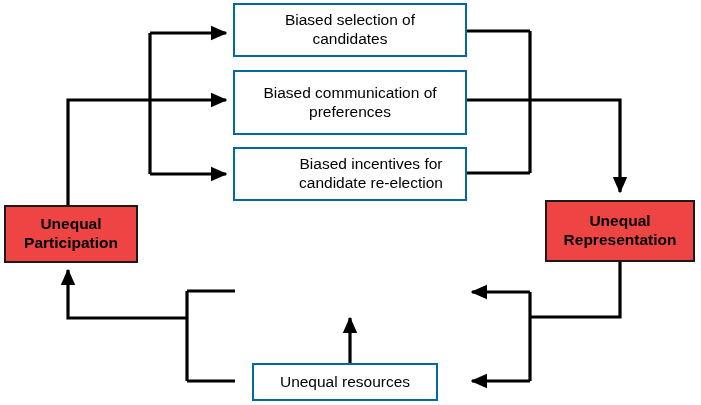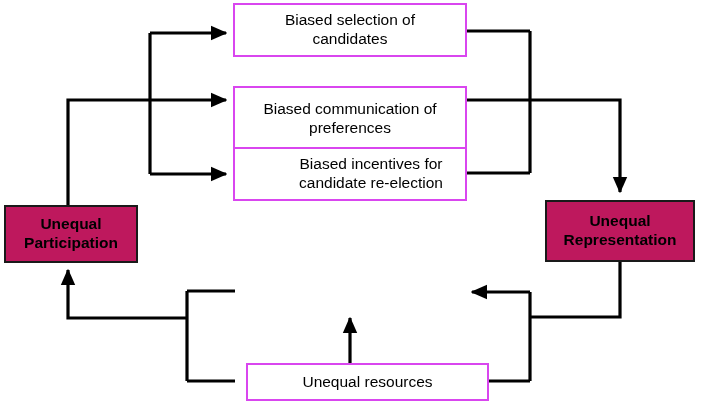--- a/index.html
+++ b/index.html
@@ -26,51 +26,51 @@
     width: 701px;
     height: 405px;
   }
   .node {
     position: absolute;
     box-sizing: border-box;
     display: flex;
     align-items: center;
     justify-content: center;
     text-align: center;
-    border: 2px solid #d946ef;
+    border: 2px solid #0369a1;
     background: #ffffff;
     color: #000000;
     line-height: 1.22;
     z-index: 2;
   }
   .node.plain {
     font-size: 15.5px;
     font-weight: 400;
     padding: 2px 6px;
   }
   .node.emphasis {
-    background: #be185d;
+    background: #ef4444;
     font-weight: bold;
     font-size: 15.5px;
     border-color: #1a1a1a;
     padding: 2px 6px;
   }
   .node-label {
     display: block;
     white-space: pre-line;
   }
 
   
   #node-biased-selection       { left: 233px; top: 3px;   width: 234px; height: 54px; }
-  #node-biased-communication   { left: 233px; top: 70px;  width: 234px; height: 65px; margin-top: 16px; }
+  #node-biased-communication   { left: 233px; top: 70px;  width: 234px; height: 65px; }
   #node-biased-incentives      { left: 233px; top: 147px; width: 234px; height: 54px; padding-left: 48px; }
   #node-unequal-participation  { left: 4px;   top: 205px; width: 134px; height: 58px; }
   #node-unequal-representation { left: 545px; top: 200px; width: 150px; height: 62px; }
   #node-unequal-efficacy       { left: 235px; top: 272px; width: 230px; height: 38px; }
-  #node-unequal-resources      { left: 246px; top: 363px; width: 243px; height: 38px; }
+  #node-unequal-resources      { left: 252px; top: 363px; width: 186px; height: 38px; }
 </style>
 </head>
 <body>
 
 <div id="diagram">
 
   <svg id="wires" viewBox="0 0 701 405" width="701" height="405" xmlns="http://www.w3.org/2000/svg">
     <defs>
       <marker id="arrow-right" viewBox="0 0 10 10" refX="9.2" refY="5" markerWidth="5.2" markerHeight="5.2" orient="auto-start-reverse">
         <path d="M 0 0.6 L 10 5 L 0 9.4 z" fill="#000000"></path>

